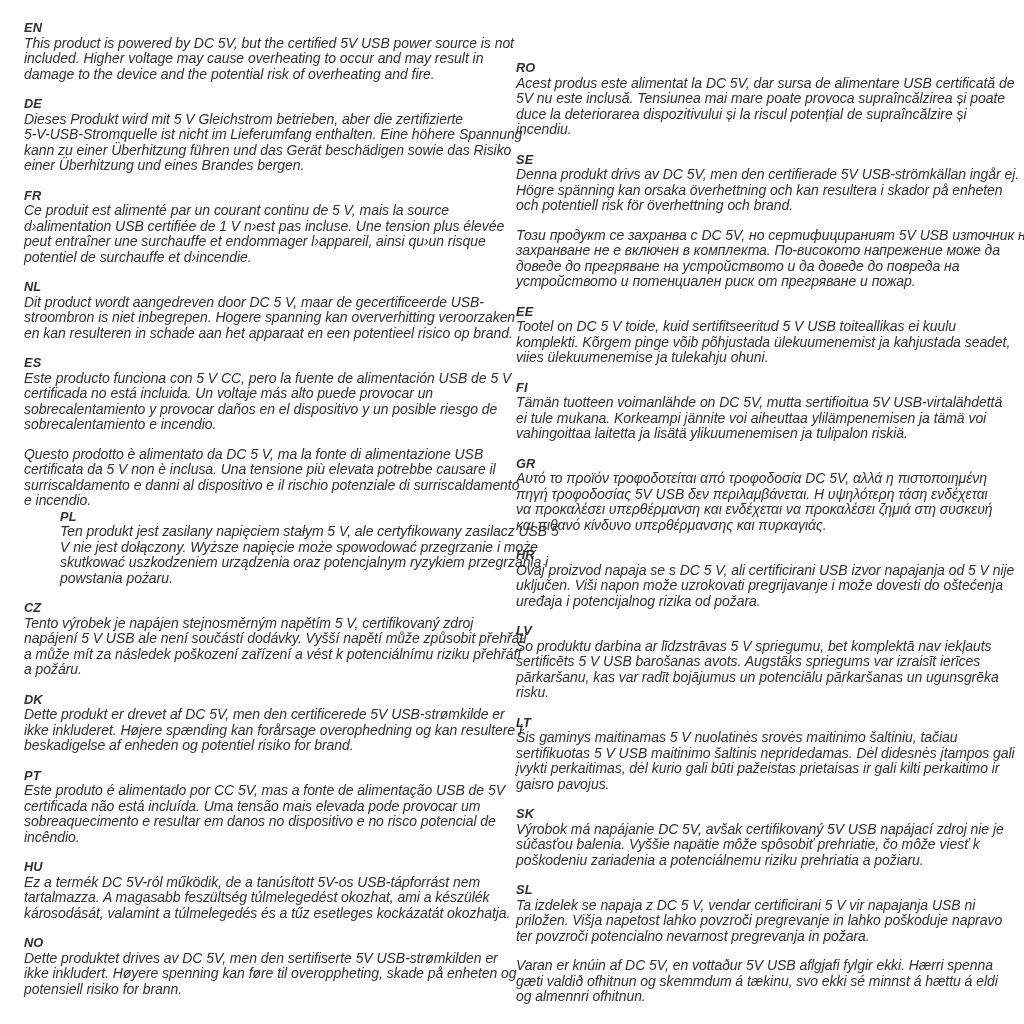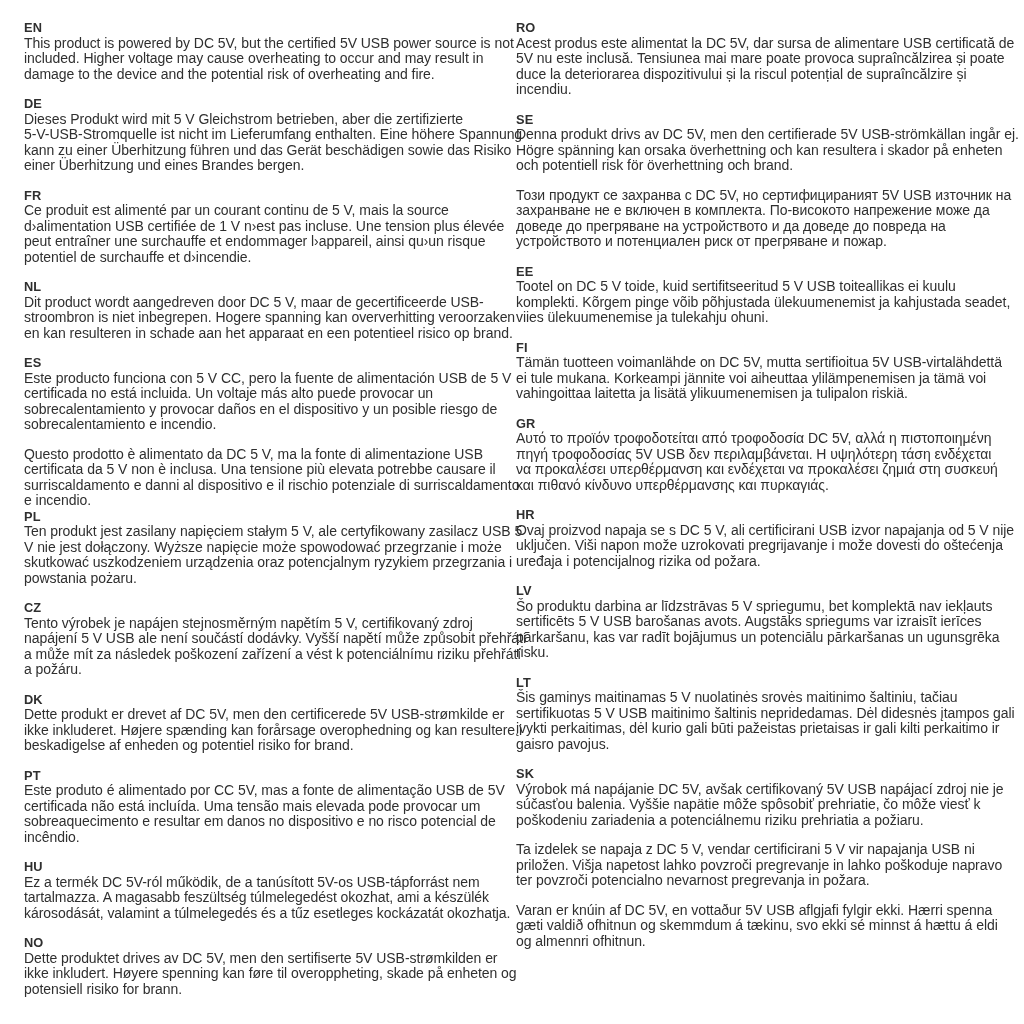--- a/index.html
+++ b/index.html
@@ -13,32 +13,34 @@
     overflow: hidden;
     font-family: "Liberation Sans", "DejaVu Sans", sans-serif;
     color: #2f2f2f;
   }
   .page {
     box-sizing: border-box;
     width: 1024px;
     height: 1024px;
     padding: 20px 6px 0 24px;
     display: flex;
+    font-style: italic;
   }
   .column {
     width: 492px;
     flex: 0 0 492px;
   }
   .column.right {
     flex: 0 0 498px;
     width: 498px;
+    margin-top: 40px;
   }
   .section { margin-top: 14px; }
   .section:first-child { margin-top: 0; }
-  .section.tight { margin-top: 0; }
+  .section.tight { margin-top: 0; margin-left: 36px; }
   .lang-code {
     font-weight: 700;
     font-size: 12.8px;
     line-height: 15.5px;
     letter-spacing: 0.1px;
   }
   .lang-text {
     font-size: 14px;
     line-height: 15.5px;
     letter-spacing: -0.05px;
@@ -188,20 +190,21 @@
 įvykti perkaitimas, dėl kurio gali būti pažeistas prietaisas ir gali kilti perkaitimo ir
 gaisro pavojus.</div>
       </div>
       <div class="section">
         <div class="lang-code">SK</div>
         <div class="lang-text">Výrobok má napájanie DC 5V, avšak certifikovaný 5V USB napájací zdroj nie je
 súčasťou balenia. Vyššie napätie môže spôsobiť prehriatie, čo môže viesť k
 poškodeniu zariadenia a potenciálnemu riziku prehriatia a požiaru.</div>
       </div>
       <div class="section">
+        <div class="lang-code">SL</div>
         <div class="lang-text">Ta izdelek se napaja z DC 5 V, vendar certificirani 5 V vir napajanja USB ni
 priložen. Višja napetost lahko povzroči pregrevanje in lahko poškoduje napravo
 ter povzroči potencialno nevarnost pregrevanja in požara.</div>
       </div>
       <div class="section">
         <div class="lang-text">Varan er knúin af DC 5V, en vottaður 5V USB aflgjafi fylgir ekki. Hærri spenna
 gæti valdið ofhitnun og skemmdum á tækinu, svo ekki sé minnst á hættu á eldi
 og almennri ofhitnun.</div>
       </div>
     </div>

